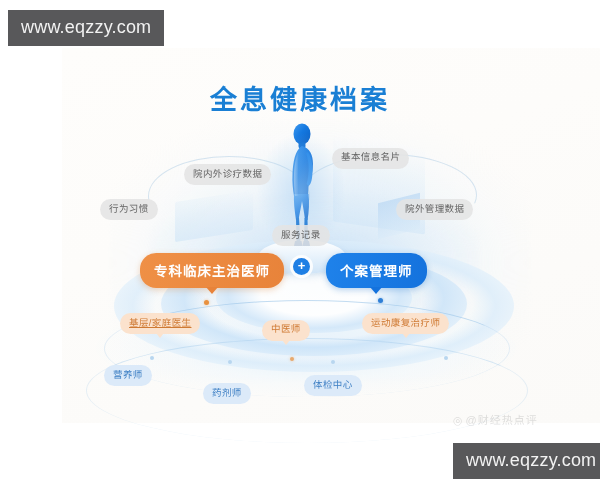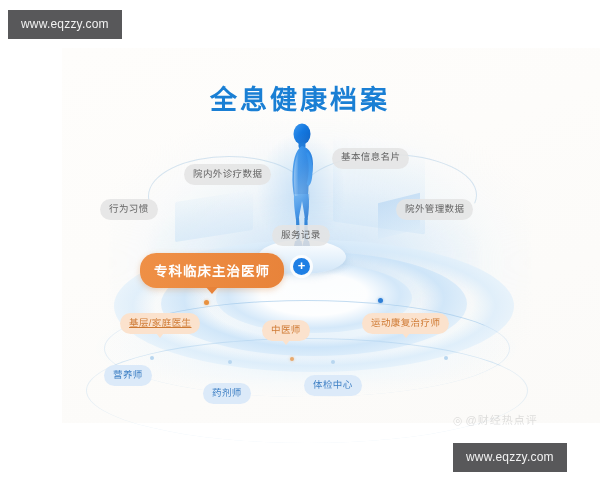--- a/index.html
+++ b/index.html
@@ -298,21 +298,21 @@
     color: #1a7fd4;
     letter-spacing: 3px;
     text-shadow: 0 1px 2px rgba(255,255,255,0.9);
   }
 
   
   .wm-url {
     position: absolute;
     background: #58585a;
     color: #f2f2f2;
-    font-size: 12px;
+    font-size: 18px;
     letter-spacing: .2px;
     padding: 7px 13px 8px;
   }
   .wm-url.tl { left: 8px;  top: 10px; }
   .wm-url.br { left: 453px; top: 443px; }
 
   .wm-faint {
     position: absolute;
     left: 453px; top: 411px;
     font-size: 11px;
@@ -419,29 +419,32 @@
   </div>
 
   <div class="pill pill-orange" style="left:140px; top:253px;">
     <span>专科临床主治医师</span>
   </div>
 
   <div class="plus-badge">
     <span>+</span>
   </div>
 
+  <div class="pill pill-blue" style="left:326px; top:253px;">
+    <span>个案管理师</span>
+  </div>
 
   <div class="dot orange" style="left:204px; top:300px; width:5px; height:5px;"></div>
   <div class="dot blue" style="left:378px; top:298px; width:5px; height:5px;"></div>
 
   <div class="chip chip-peach" style="left:120px; top:313px;text-decoration:underline;">
     <span>基层/家庭医生</span>
   </div>
 
-  <div class="chip chip-peach" style="left:262px; top:320px;">
+  <div class="chip chip-peach" style="left:262px; top:320px;font-family:Liberation Serif, serif;">
     <span>中医师</span>
   </div>
 
   <div class="chip chip-peach" style="left:362px; top:313px;">
     <span>运动康复治疗师</span>
   </div>
 
   <div class="dot pale" style="left:150px; top:356px; width:4px; height:4px;"></div>
   <div class="dot pale" style="left:228px; top:360px; width:4px; height:4px;"></div>
   <div class="dot pale" style="left:331px; top:360px; width:4px; height:4px;"></div>

